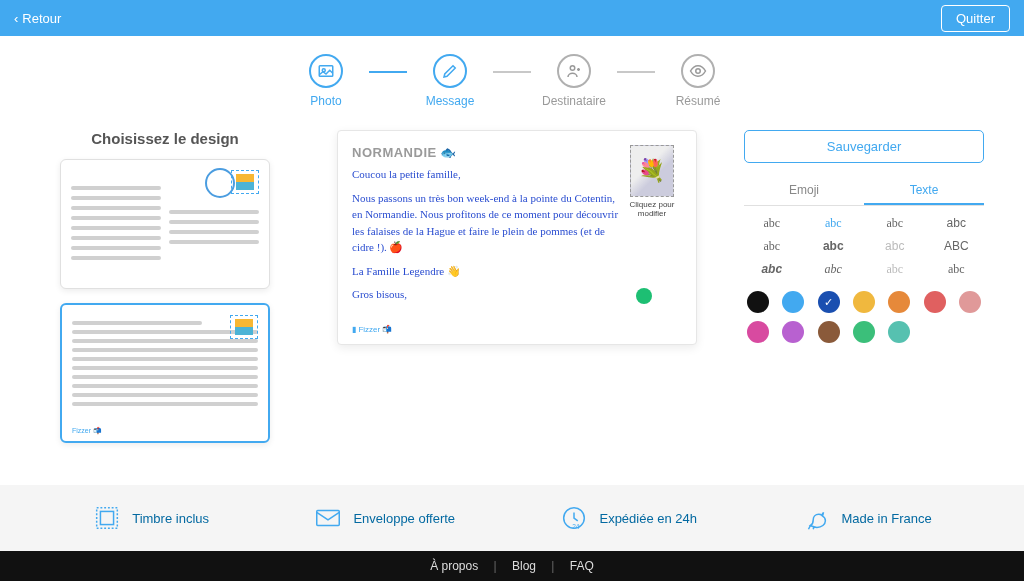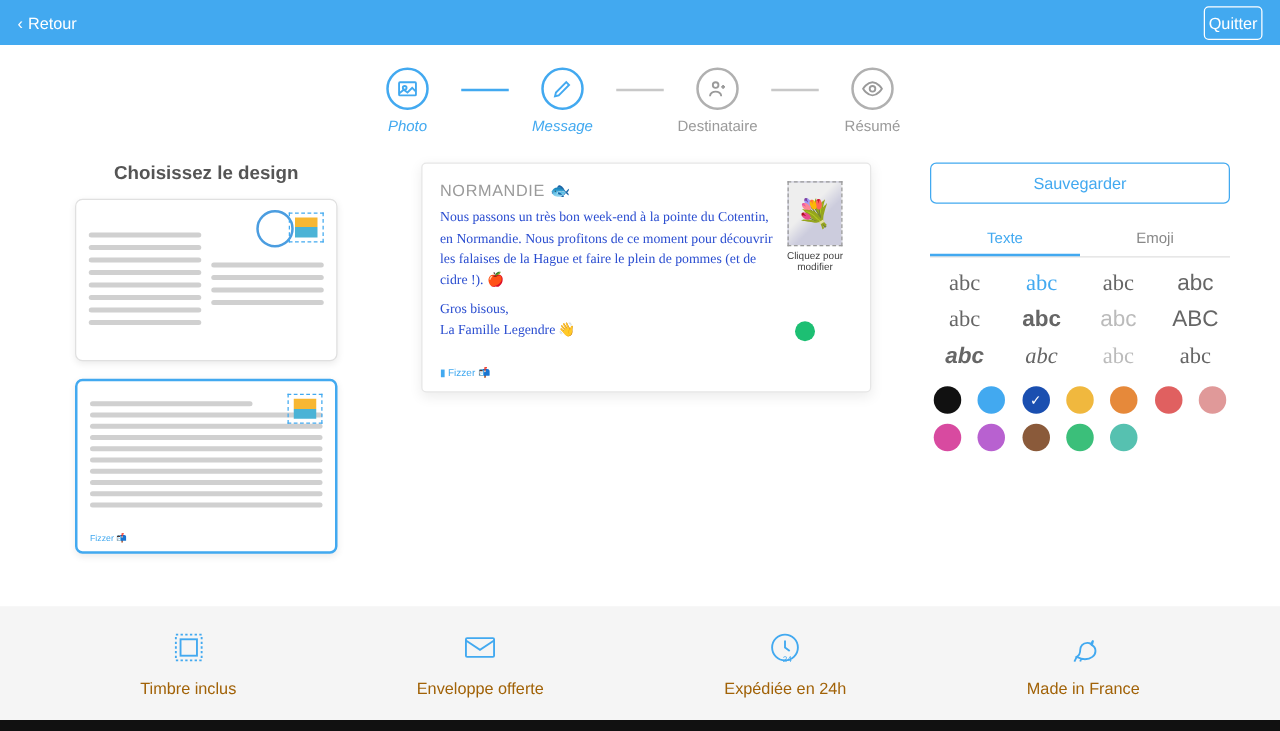--- a/index.html
+++ b/index.html
@@ -1,26 +1,26 @@
 <!DOCTYPE html>
 <html><head>
 <meta charset="utf-8">
 <style>
   * { box-sizing: border-box; margin: 0; padding: 0; }
   body { font-family: -apple-system, "Helvetica Neue", Arial, sans-serif; background: #fff; color: #333; font-size: 13px; }
   .topbar { background: #42a9f0; color: #fff; height: 36px; display: flex; align-items: center; justify-content: space-between; padding: 0 14px; }
   .back { cursor: pointer; font-size: 13px; display: flex; align-items: center; gap: 4px; }
-  .quit { border: 1px solid #fff; border-radius: 4px; padding: 5px 3px; cursor: pointer; font-size: 13px; }
+  .quit { border: 1px solid #fff; border-radius: 4px; padding: 5px 14px; cursor: pointer; font-size: 13px; }
 
   .stepper { display: flex; align-items: center; justify-content: center; gap: 0; margin: 18px 0 22px; }
   .step { display: flex; flex-direction: column; align-items: center; width: 86px; }
   .step-circle { width: 34px; height: 34px; border-radius: 50%; border: 2px solid #b0b0b0; display: flex; align-items: center; justify-content: center; }
   .step-circle.active { border-color: #42a9f0; }
   .step-label { margin-top: 6px; font-size: 12px; color: #9a9a9a; }
-  .step-label.active { color: #42a9f0; font-style: italic; }
+  .step-label.active { color: #42a9f0; }
   .step-line { height: 2px; width: 38px; background: #c8c8c8; margin-bottom: 18px; }
   .step-line.active { background: #42a9f0; }
   .step-icon { width: 18px; height: 18px; }
 
   .main { display: flex; padding: 0 40px 28px; align-items: flex-start; gap: 24px; }
   .left { width: 250px; }
   .left h3 { text-align: center; font-size: 15px; color: #555; font-weight: 700; margin-bottom: 12px; }
   .design-card { border: 1px solid #e0e0e0; border-radius: 6px; margin: 0 auto 14px; width: 210px; height: 130px; background: #fff; cursor: pointer; padding: 10px; position: relative; box-shadow: 0 2px 6px rgba(0,0,0,0.08); }
   .design-card.selected { border: 2px solid #42a9f0; height: 140px; }
   .design-lines { display: flex; flex-direction: column; gap: 5px; }
@@ -28,48 +28,48 @@
   .design-split { display: flex; gap: 8px; height: 100%; }
   .design-col { flex: 1; display: flex; flex-direction: column; gap: 6px; position: relative;}
   .design-col .dline { height:4px;}
   .mini-stamp { width:28px; height:24px; position:absolute; top:0; right:0; border:1px dashed #42a9f0; display:flex; align-items:center; justify-content:center;}
   .mini-stamp-inner{ width:18px;height:16px;background:linear-gradient(#f7b733 50%,#4bb3d6 50%);}
   .postmark{position:absolute;top:-2px;right:24px;width:30px;height:30px;border:2px solid #4b9de0;border-radius:50%;}
   .card-sig { position:absolute; bottom:6px; left:10px; font-size:7px; color:#42a9f0;}
 
   .center { flex: 1; display:flex; justify-content:center;}
   .postcard { width: 360px; background:#fff; border:1px solid #e6e6e6; border-radius:4px; padding:14px 14px 10px; box-shadow:0 3px 10px rgba(0,0,0,0.08); position:relative;}
-  .pc-head { color:#9a9a9a; font-weight:400; font-size:13px; letter-spacing:0.5px; display:flex;align-items:center;gap:4px;}
+  .pc-head { color:#9a9a9a; font-weight:700; font-size:13px; letter-spacing:0.5px; display:flex;align-items:center;gap:4px;}
   .pc-body { color:#2a4dd0; font-family: "Comic Sans MS","Segoe Script",cursive; font-size:11px; line-height:1.5; margin-top:6px; max-width: 270px;}
   .pc-body .line{ margin-bottom:7px;}
   .pc-stamp-area { position:absolute; top:14px; right:14px; width:60px; text-align:center; }
   .pc-stamp-img { width:44px;height:52px;border:1px dashed #999;margin:0 auto; background:linear-gradient(135deg,#eee 40%,#ccd 60%); display:flex;align-items:center;justify-content:center;font-size:22px;}
   .pc-stamp-cap { font-size:8px; color:#444; margin-top:3px; cursor:pointer;}
   .pc-sig { font-size:8px; color:#42a9f0; margin-top:22px; display:flex;align-items:center;gap:2px;}
   .pc-badge{position:absolute; bottom:40px; right:44px; width:16px; height:16px; border-radius:50%; background:#1dbf73;}
 
   .right { width: 240px; }
   .btn-primary { background:#42a9f0; color:#fff; text-align:center; padding:8px; border-radius:5px; cursor:pointer; font-size:13px; margin-bottom:10px;}
   .btn-outline { border:1px solid #42a9f0; color:#42a9f0; text-align:center; padding:8px; border-radius:5px; cursor:pointer; font-size:13px; margin-bottom:14px; background:#fff;}
   .tabs { display:flex; border-bottom:1px solid #e0e0e0; margin-bottom:10px;}
   .tab { flex:1; text-align:center; padding:6px; font-size:12px; color:#888; cursor:pointer;}
   .tab.active { color:#42a9f0; border-bottom:2px solid #42a9f0;}
   .font-grid { display:grid; grid-template-columns:repeat(4,1fr); gap:8px 6px; margin-bottom:14px;}
-  .font-sample { text-align:center; font-size:18px; color:#666; cursor:pointer; font-family:inherit;}
+  .font-sample { text-align:center; font-size:12px; color:#666; cursor:pointer; font-family:inherit;}
   .font-sample.active{ color:#42a9f0;}
   .f-script{font-family:cursive;}
   .f-bold{font-weight:700;}
   .f-italic{font-style:italic;}
   .f-serif{font-family:Georgia,serif;}
   .f-caps{font-variant:small-caps;}
   .color-grid{display:grid;grid-template-columns:repeat(7,1fr);gap:8px;justify-items:center;}
   .color-dot{width:22px;height:22px;border-radius:50%;cursor:pointer;position:relative;display:flex;align-items:center;justify-content:center;color:#fff;font-size:11px;}
 
   .features { background:#f5f5f5; display:flex; justify-content:space-around; padding:18px 40px; align-items:center;}
-  .feat { display:flex; align-items:center; gap:10px; color:#a16207; font-size:13px;flex-direction:column;}
+  .feat { display:flex; align-items:center; gap:10px; color:#0369a1; font-size:13px;}
   .feat-icon{width:30px;height:30px;}
 
   .footer { background:#111; color:#ddd; text-align:center; padding:8px; font-size:12px;}
   .footer span { padding:0 6px; cursor:pointer;}
   .sep{color:#666;}
 </style>
 </head>
 <body>
 
 <div class="topbar">
@@ -171,38 +171,39 @@
     </div>
   </div>
 
   <div class="center">
     <div class="postcard">
       <div class="pc-head">
           <span>NORMANDIE</span> 
           <span>🐟</span>
         </div>
       <div class="pc-body">
+        <div class="line">Coucou la petite famille,</div>
         <div class="line">Nous passons un très bon week-end à la pointe du Cotentin, en Normandie. Nous profitons de ce moment pour découvrir les falaises de la Hague et faire le plein de pommes (et de cidre !). 🍎</div>
+        <div class="line">La Famille Legendre 👋</div>
         <div class="line" style="margin-bottom:0">Gros bisous,</div>
-        <div class="line">La Famille Legendre 👋</div>
       </div>
       <div class="pc-stamp-area">
         <div class="pc-stamp-img">💐</div>
         <div class="pc-stamp-cap">Cliquez pour modifier</div>
       </div>
       <div class="pc-badge"></div>
       <div class="pc-sig">▮ <span>Fizzer 📬</span></div>
     </div>
   </div>
 
   <div class="right">
     <div class="btn-outline"><span>Sauvegarder</span></div>
     <div class="tabs">
+      <div class="tab"><span>Emoji</span></div>
       <div class="tab active"><span>Texte</span></div>
-      <div class="tab"><span>Emoji</span></div>
     </div>
     <div class="font-grid">
       <div class="font-sample f-script">abc</div>
       <div class="font-sample f-script active">abc</div>
       <div class="font-sample f-script">abc</div>
       <div class="font-sample">abc</div>
       <div class="font-sample f-serif">abc</div>
       <div class="font-sample f-bold">abc</div>
       <div class="font-sample" style="color:#bbb">abc</div>
       <div class="font-sample f-caps">ABC</div>

